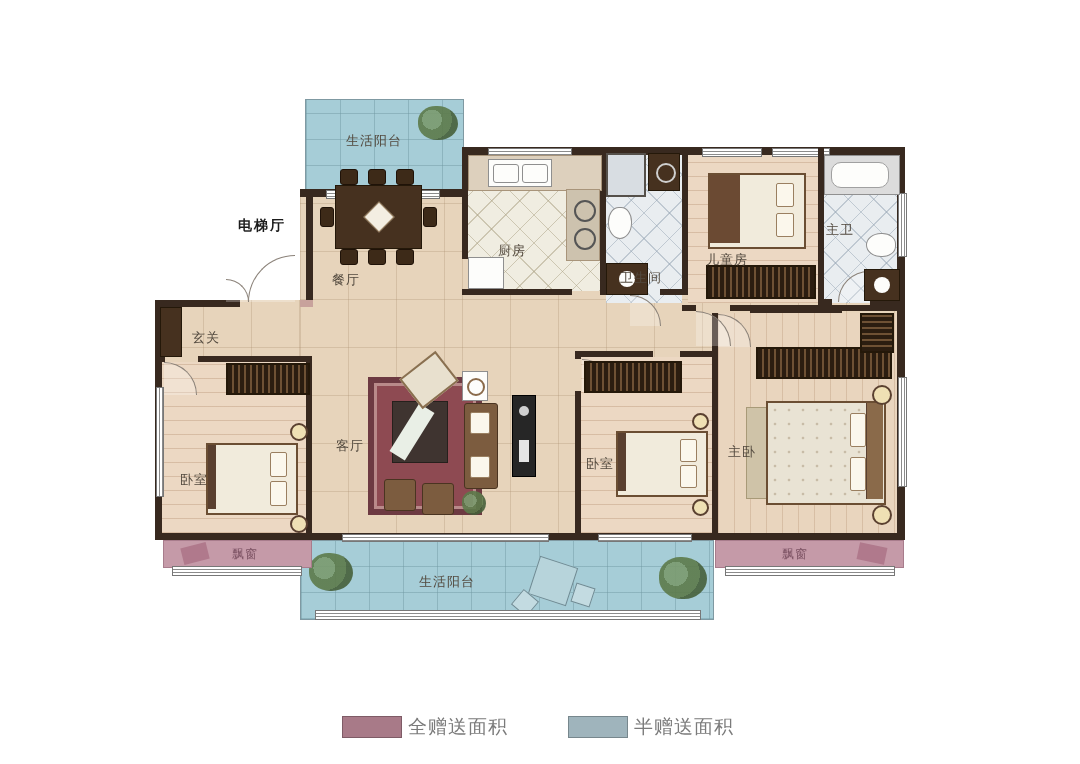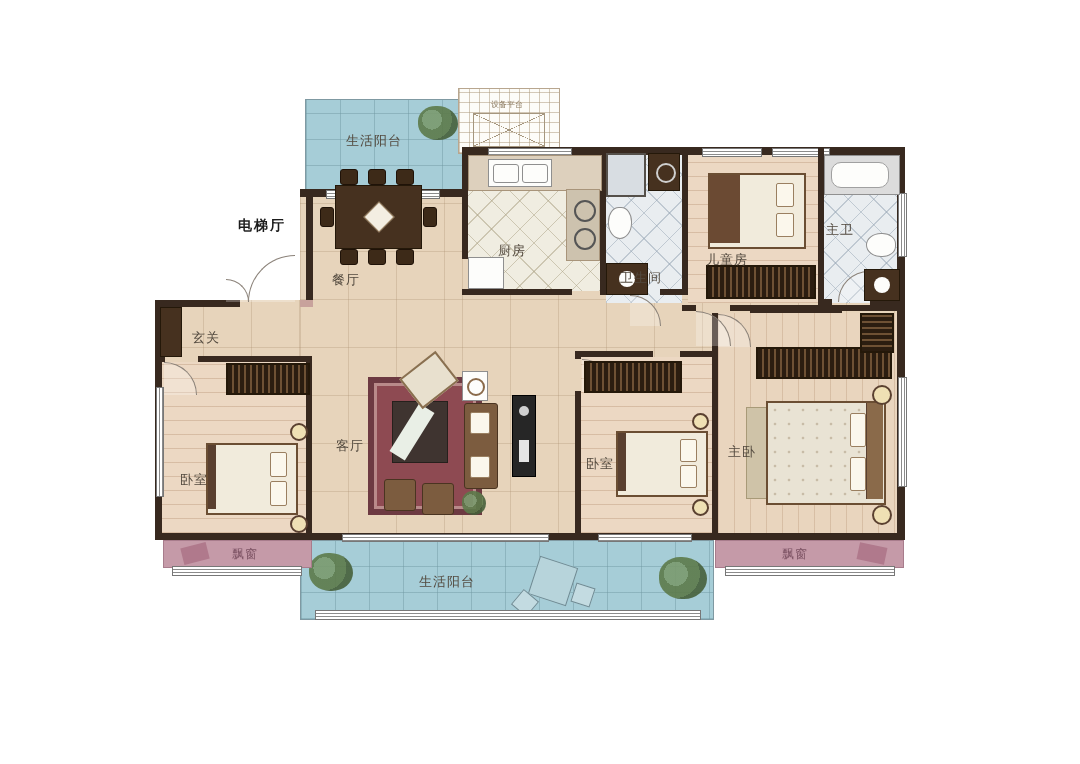--- a/index.html
+++ b/index.html
@@ -76,24 +76,20 @@
     <div class="abs diamond-cool" style="left:456px;top:68px;width:76px;height:150px;"></div>
     <div class="abs diamond-cool" style="left:674px;top:68px;width:74px;height:150px;"></div>
     <div class="abs wood" style="left:538px;top:68px;width:130px;height:150px;"></div>
     <div class="abs wood" style="left:12px;top:277px;width:144px;height:171px;"></div>
     <div class="abs wood" style="left:431px;top:272px;width:131px;height:176px;"></div>
     <div class="abs wood-v" style="left:568px;top:228px;width:180px;height:220px;"></div>
 
     <div class="abs tile-cyan" style="left:155px;top:14px;width:157px;height:92px;">
       <div class="abs plant" style="left:112px;top:6px;width:40px;height:34px;"></div>
       <span class="abs label" style="left:40px;top:32px;">生活阳台</span>
-    </div>
-    <div class="abs hatch" style="left:308px;top:3px;width:100px;height:64px;">
-      <span class="abs label-tiny" style="left:32px;top:10px;">设备平台</span>
-      <div class="abs xbox" style="left:14px;top:24px;width:70px;height:32px;"></div>
     </div>
     <div class="abs tile-cyan" style="left:150px;top:455px;width:412px;height:78px;">
       <div class="abs plant" style="left:8px;top:12px;width:44px;height:38px;"></div>
       <div class="abs plant" style="left:358px;top:16px;width:48px;height:42px;"></div>
       <div class="abs" style="left:232px;top:20px;width:38px;height:38px;background:#b7d4db;border:1px solid #6f8b94;transform:rotate(18deg);"></div>
       <div class="abs" style="left:272px;top:44px;width:18px;height:18px;background:#c3dbe1;border:1px solid #6f8b94;transform:rotate(18deg);"></div>
       <div class="abs" style="left:214px;top:52px;width:18px;height:18px;background:#c3dbe1;border:1px solid #6f8b94;transform:rotate(40deg);"></div>
       <span class="abs label" style="left:118px;top:32px;">生活阳台</span>
       <div class="abs win-h" style="left:14px;top:69px;width:384px;height:8px;"></div>
     </div>
@@ -267,13 +263,19 @@
     <span class="abs label" style="left:470px;top:184px;">卫生间</span>
     <span class="abs label" style="left:556px;top:166px;">儿童房</span>
     <span class="abs label" style="left:676px;top:136px;">主卫</span>
     <span class="abs label" style="left:42px;top:244px;">玄关</span>
     <span class="abs label" style="left:186px;top:352px;">客厅</span>
     <span class="abs label" style="left:30px;top:386px;">卧室</span>
     <span class="abs label" style="left:436px;top:370px;">卧室</span>
     <span class="abs label" style="left:578px;top:358px;">主卧</span>
   </div>
 
+  <div class="abs" style="left:342px;top:712px;width:420px;height:30px;">
+    <div class="abs legend-swatch" style="left: 0px; top: 4px; width: 58px; height: 20px; background-color: rgb(168, 122, 136);"></div>
+    <span class="abs legend-label" style="left:66px;top:2px;">全赠送面积</span>
+    <div class="abs legend-swatch" style="left: 226px; top: 4px; width: 58px; height: 20px; background-color: rgb(159, 180, 188);"></div>
+    <span class="abs legend-label" style="left:292px;top:2px;">半赠送面积</span>
+  </div>
 </div>
 
 </body></html>

